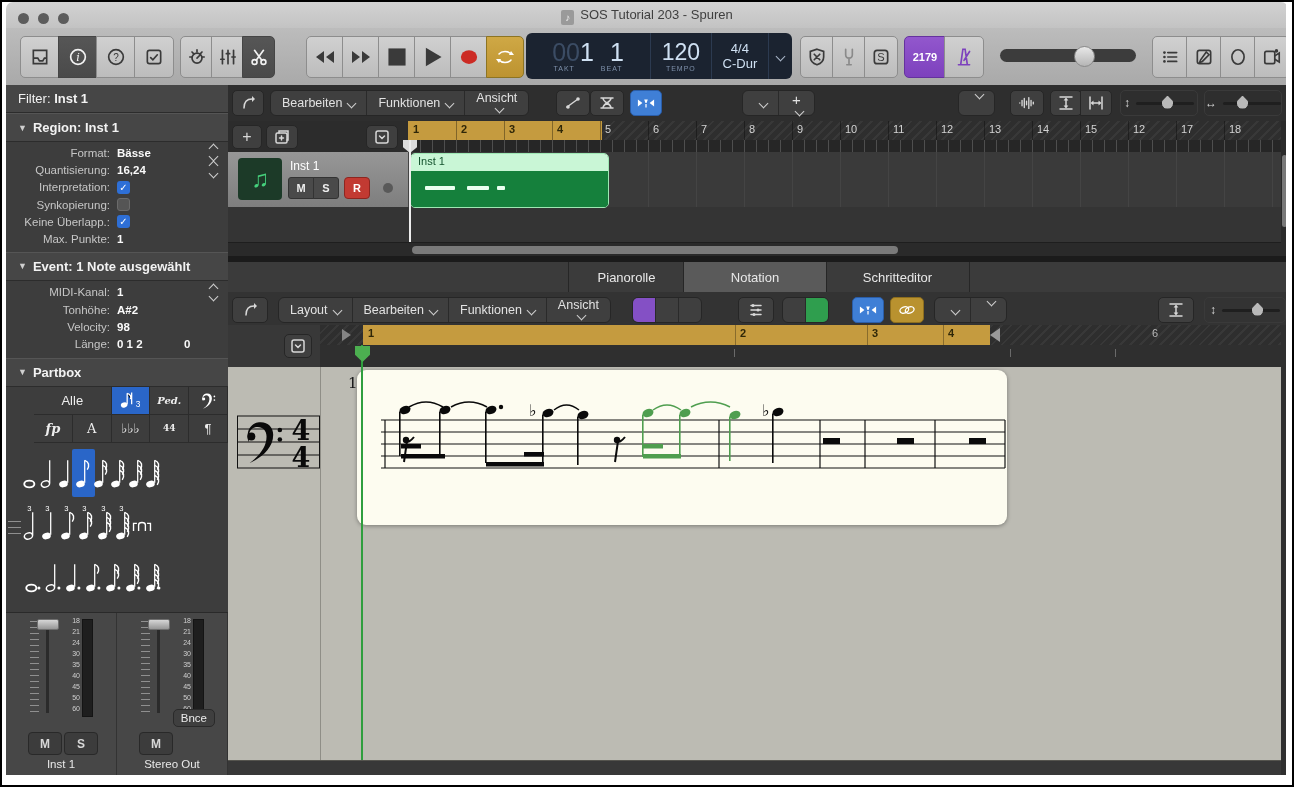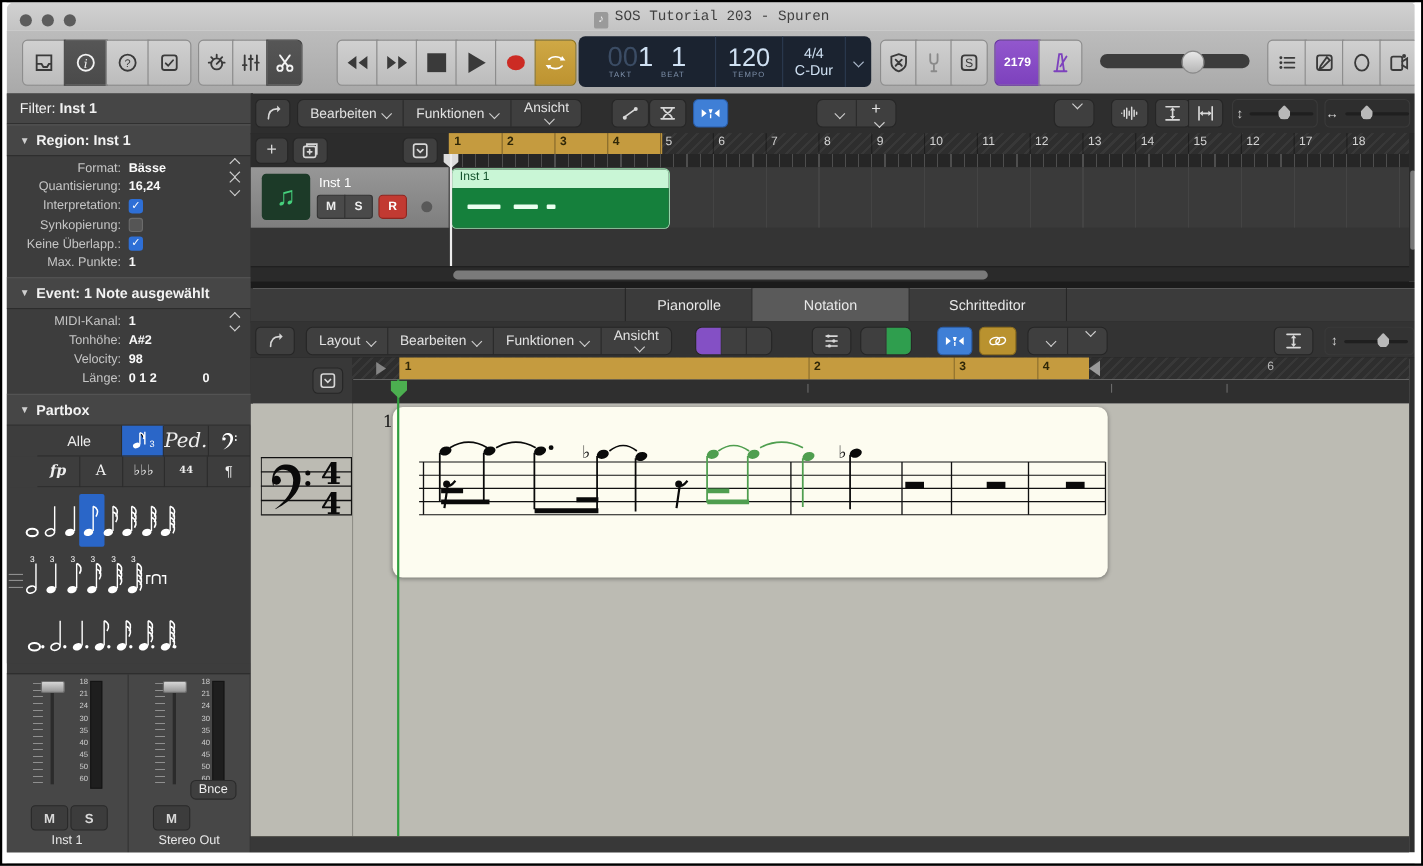--- a/index.html
+++ b/index.html
@@ -1,20 +1,20 @@
 <!DOCTYPE html>
 <html><head>
 <meta charset="utf-8">
 <style>
   html,body{margin:0;padding:0;background:#888;}
   .stage{position:relative;width:1294px;height:787px;background:#000;font-family:"Liberation Sans","DejaVu Sans",sans-serif;overflow:hidden;}
   .win{position:absolute;left:2px;top:2px;width:1290px;height:783px;background:#fff;}
   .abs{position:absolute;}
   
-  .titlebar{position:absolute;left:6px;top:2px;width:1282px;height:26px;background:linear-gradient(#d2d2d2,#c3c3c3);border-radius:7px 7px 0 0;border-bottom:1px solid #a8a8a8;font-family:Liberation Mono, monospace;}
+  .titlebar{position:absolute;left:6px;top:2px;width:1282px;height:26px;background:linear-gradient(#d2d2d2,#c3c3c3);border-radius:7px 7px 0 0;border-bottom:1px solid #a8a8a8;}
   .tl{position:absolute;top:11px;width:11px;height:11px;border-radius:50%;background:#5c5c5c;}
   .titlewrap{position:absolute;left:0;right:0;top:5px;text-align:center;font-size:13px;color:#3f3f3f;}
   .docicon{display:inline-block;width:13px;height:15px;background:#9a9a9a;border-radius:2px;color:#efefef;font-size:10px;line-height:15px;vertical-align:-2px;margin-right:6px;}
   .toolbar{position:absolute;left:6px;top:28px;width:1282px;height:57px;background:linear-gradient(#bcbcbc,#a9a9a9);border-bottom:2px solid #787878;}
   .lightbtn{position:absolute;top:8px;height:40px;background:linear-gradient(#d0d0d0,#bcbcbc);border:1px solid #8d8d8d;color:#3a3a3a;display:flex;align-items:center;justify-content:center;}
   .lightbtn.first{border-radius:5px 0 0 5px;}
   .lightbtn.last{border-radius:0 5px 5px 0;}
   .lightbtn.darksel{background:linear-gradient(#565656,#4a4a4a);color:#f2f2f2;border-color:#454545;}
   .lightbtn.goldsel{background:linear-gradient(#cfa845,#bd9330);color:#fff;border-color:#8d7422;}
   .lightbtn.purplesel{background:linear-gradient(#9257cd,#7d41bd);color:#fff;border-color:#65329e;}
@@ -382,21 +382,21 @@
     <div id="pbtabs1" class="pbtabs">
         <div class="pbcell" style="grid-column: span 2;">Alle</div>
         <div class="pbcell sel">
           <svg width="22" height="20" viewBox="0 0 26 24">
             <ellipse fill="#fff" cx="6" cy="18" rx="4" ry="3" transform="rotate(-18 6 18)"></ellipse>
             <path stroke="#fff" stroke-width="1.5" d="M9.6,17V4 M9.6,4c4,1 5,4 4,7 M15,3v14" stroke-dasharray="0"></path>
             <text x="20" y="20" font-size="10" fill="#fff">3</text>
           </svg>
         </div>
         <div class="pbcell">
-          <span style="font-family:'DejaVu Serif',serif;font-style:italic;font-weight:normal;font-size:18px">Ped.</span>
+          <span style="font-family:'DejaVu Serif',serif;font-style:italic;font-weight:bold;font-size:10px">Ped.</span>
         </div>
         <div class="pbcell">
           <svg viewBox="0 0 50 62" width="18" height="22">
             <path d="M10,34 C7,24 11,14 21,13 C30,12 36,18 36,26 C36,40 24,50 11,56 C23,47 29,38 29,28 C29,21 24,17 18,18 C13,19 10,23 11,28 Z" fill="#fff"></path>
             <circle cx="13" cy="28" r="4.2" fill="#fff"></circle>
             <circle cx="43" cy="21" r="2.4" fill="#fff"></circle>
             <circle cx="43" cy="31" r="2.4" fill="#fff"></circle>
           </svg>
         </div>
       </div>

